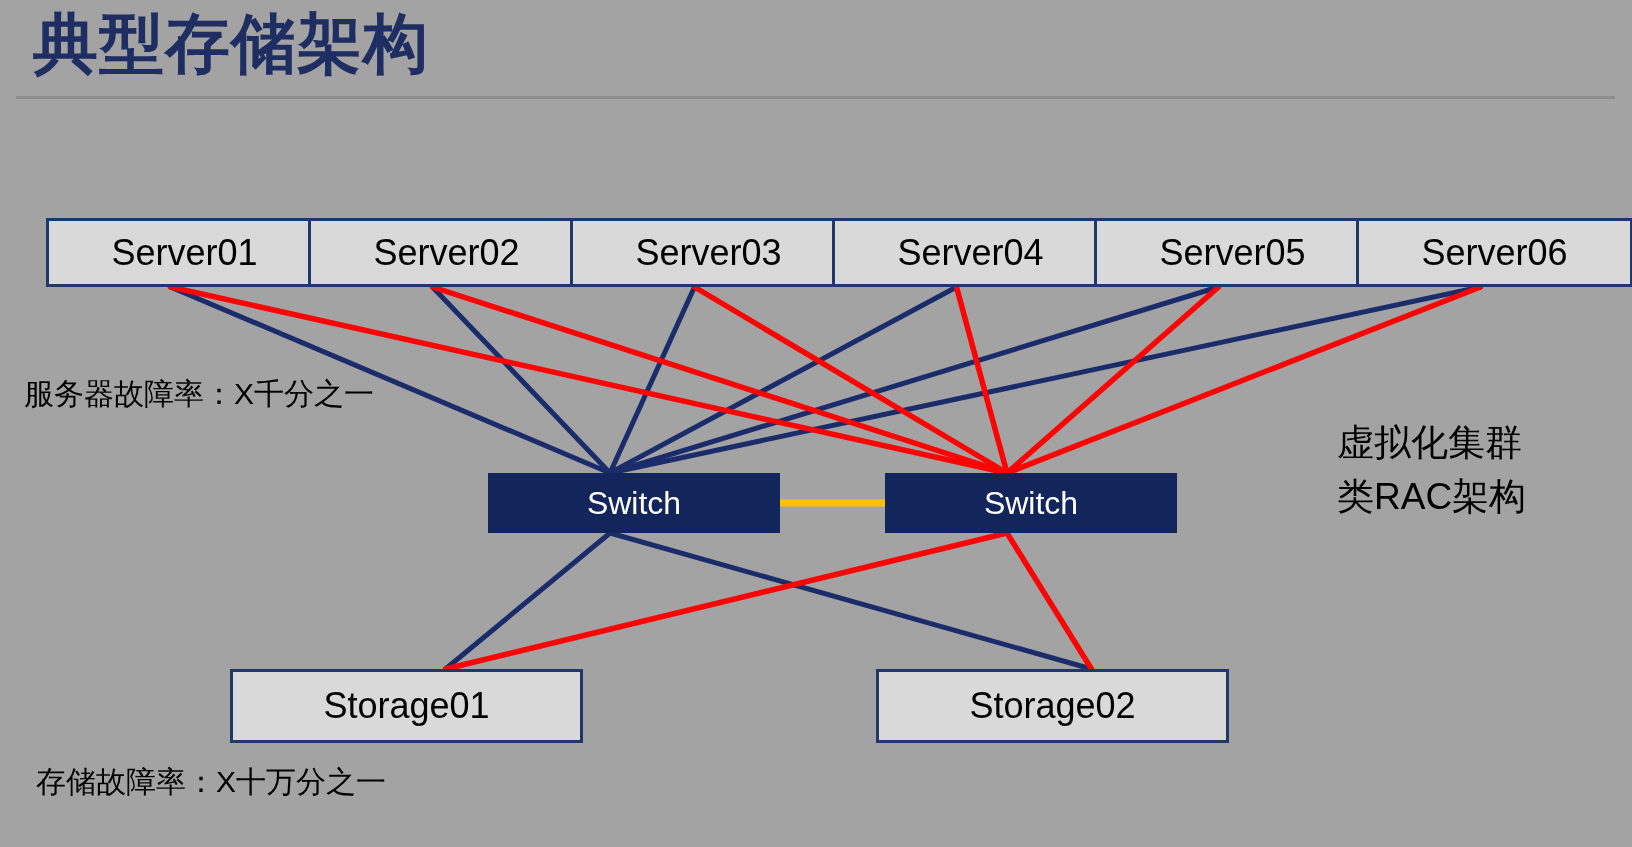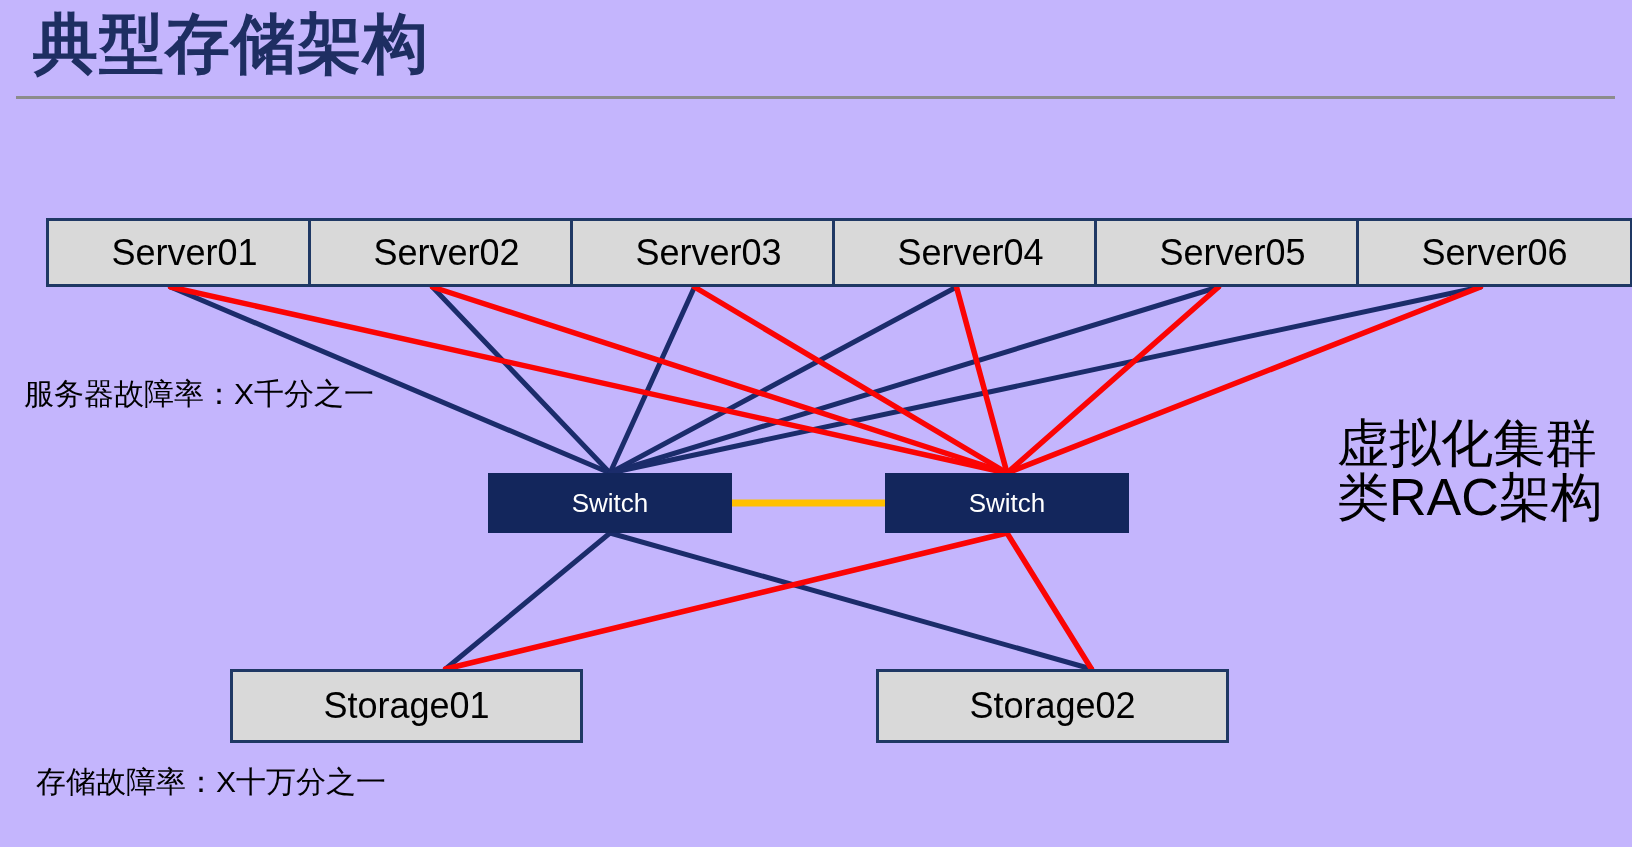--- a/index.html
+++ b/index.html
@@ -5,21 +5,21 @@
   html, body {
     margin: 0;
     padding: 0;
     background: #ffffff;
     font-family: "Liberation Sans", "DejaVu Sans", sans-serif;
   }
   .slide {
     position: relative;
     width: 1632px;
     height: 847px;
-    background: #c4b5fd;
+    background: #a3a3a3;
     overflow: hidden;
   }
   .title {
     position: absolute;
     left: 33px;
     top: 0px;
     margin: 0;
     font-size: 65px;
     font-weight: bold;
     color: #1E2E62;
@@ -53,24 +53,24 @@
     top: 218px;
     width: 277px;
     height: 69px;
     background: #D9D9D9;
     border: 3px solid #1F3864;
     font-size: 36px;
     color: #000000;
   }
   .switch {
     top: 473px;
-    width: 244px;
+    width: 292px;
     height: 60px;
     background: #13265C;
-    font-size: 26px;
+    font-size: 32px;
     color: #ffffff;
   }
   .storage {
     top: 669px;
     width: 353px;
     height: 74px;
     background: #D9D9D9;
     border: 3px solid #1F3864;
     font-size: 36px;
     color: #000000;
@@ -82,21 +82,21 @@
     line-height: 44px;
     white-space: nowrap;
     margin-left: 20px;
   }
   .rate-label.server-rate { left: 4px; top: 372px; }
   .rate-label.storage-rate { left: 16px; top: 760px; }
   .side-note {
     position: absolute;
     left: 1337px;
     top: 416px;
-    font-size: 52px;
+    font-size: 37px;
     line-height: 54px;
     color: #000000;
     white-space: nowrap;
   }
 </style>
 </head>
 <body>
 
 <div id="slide" class="slide">
 

